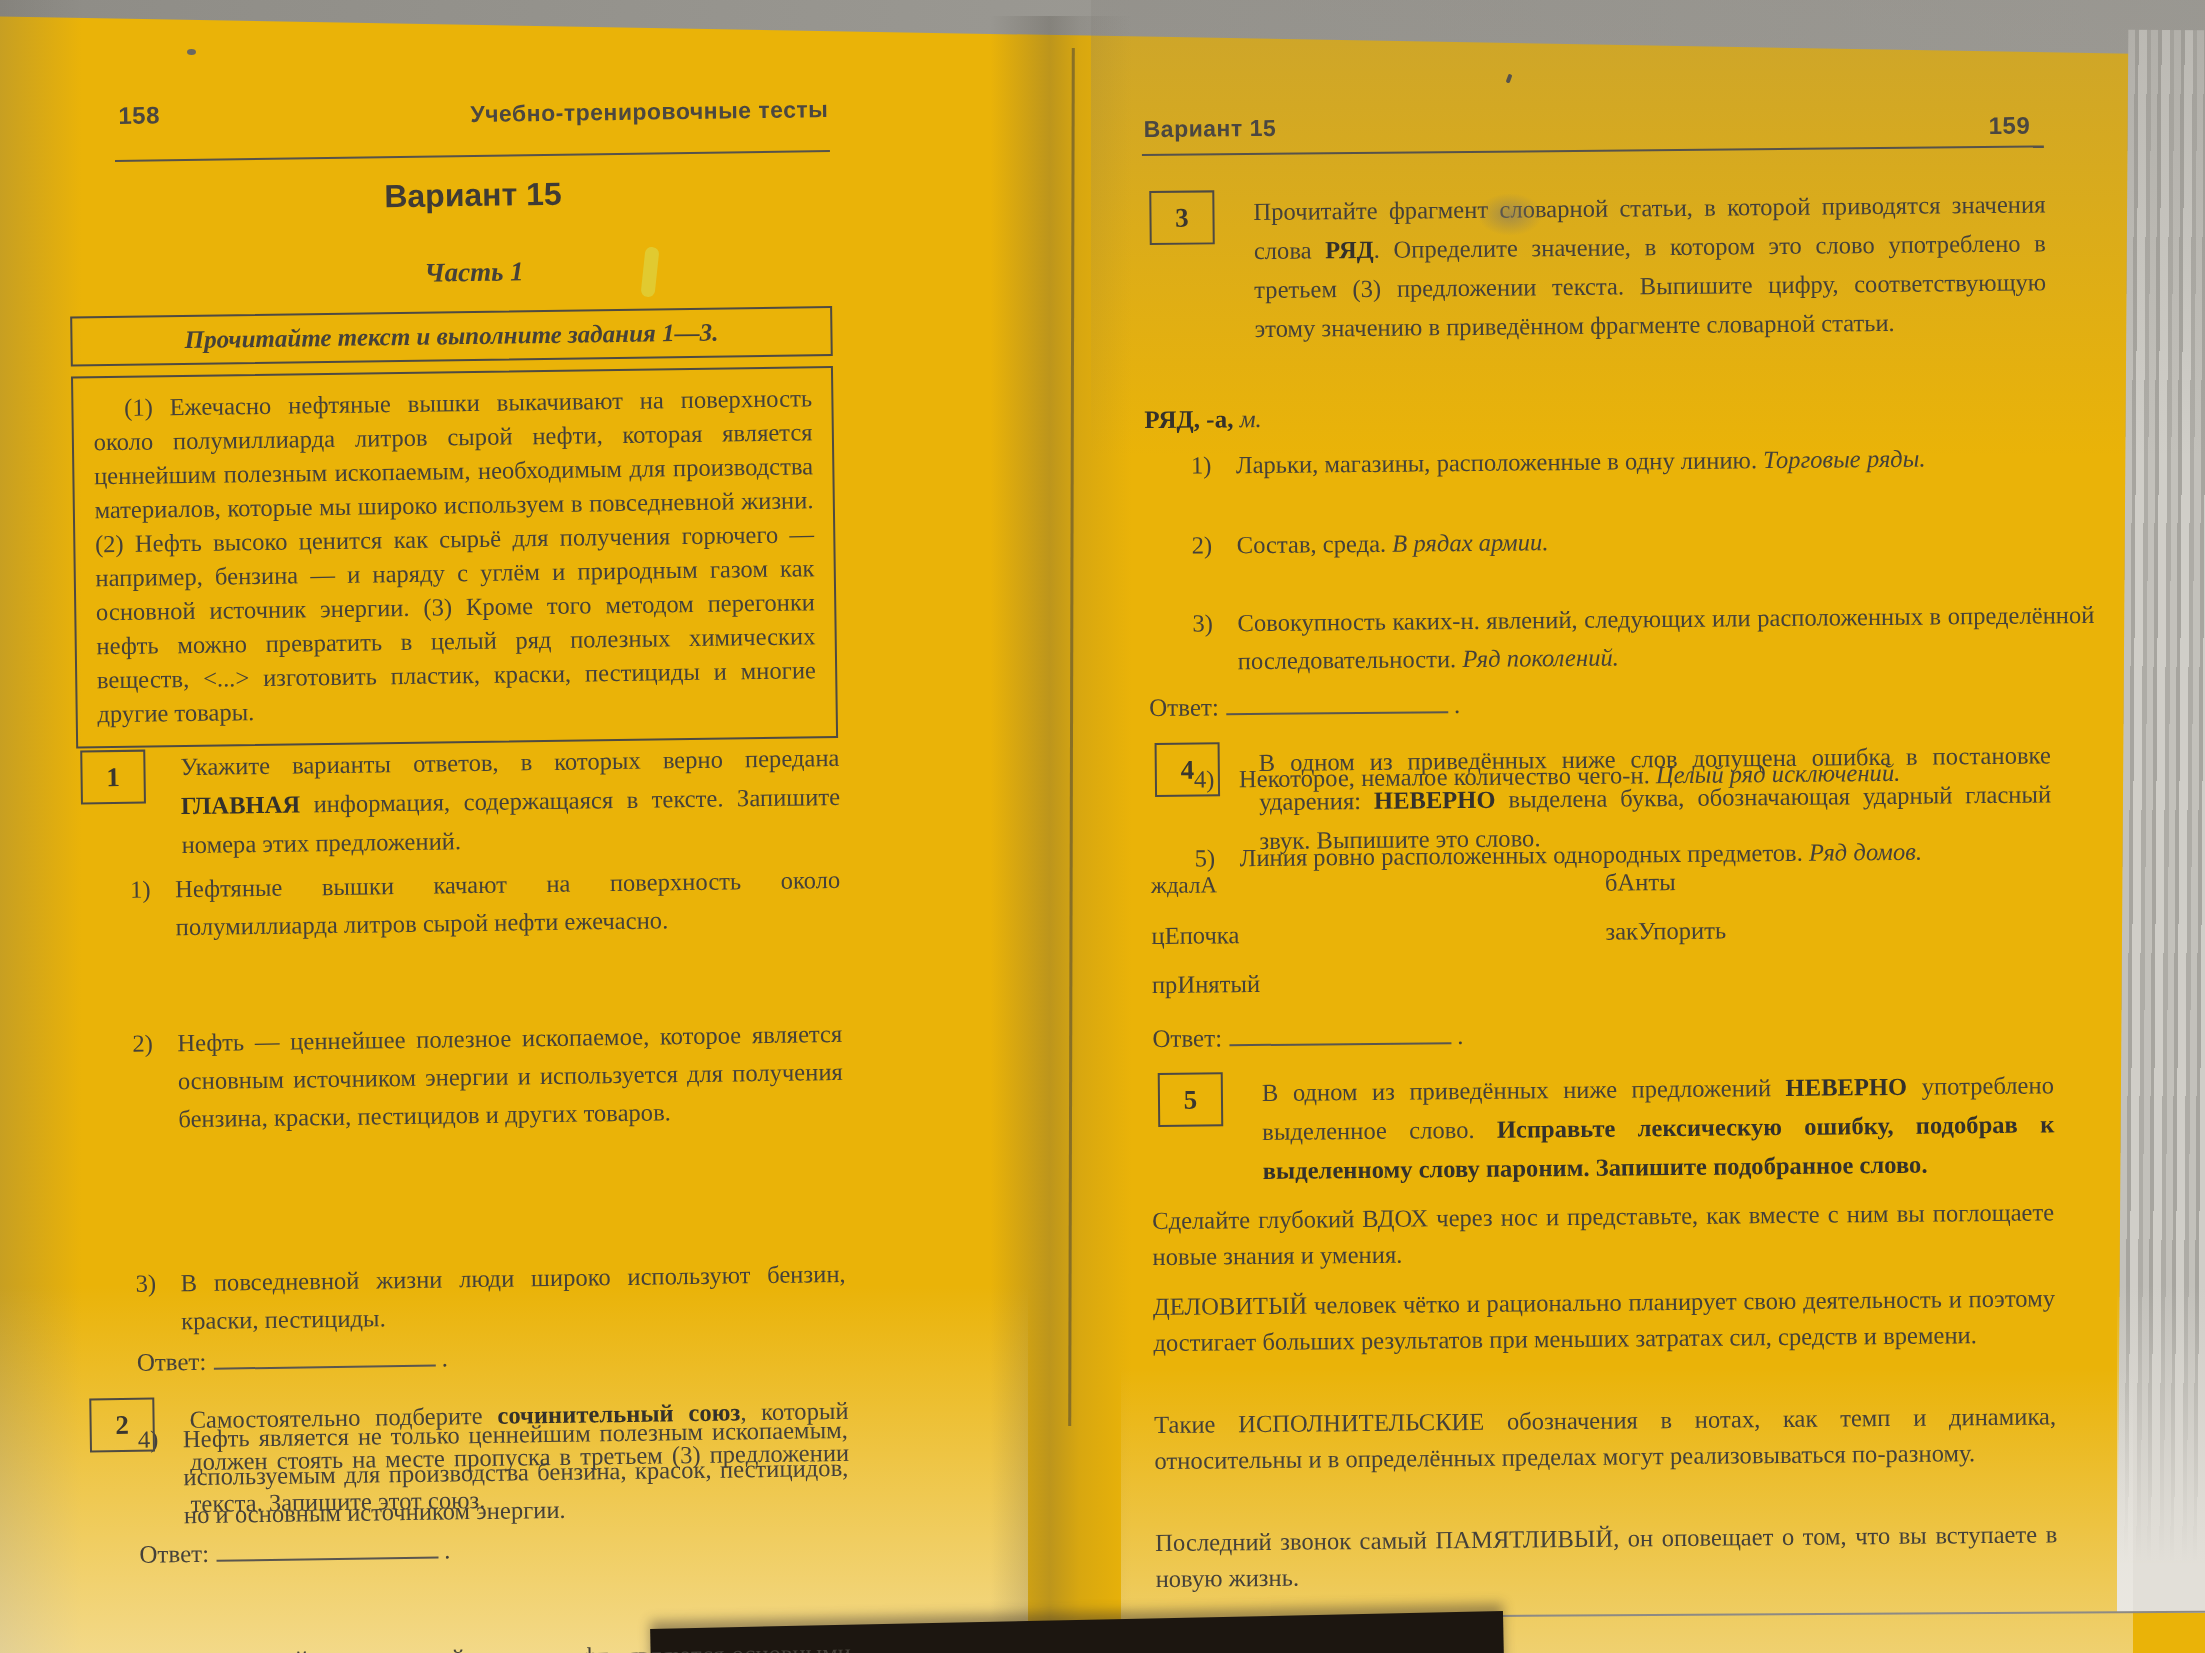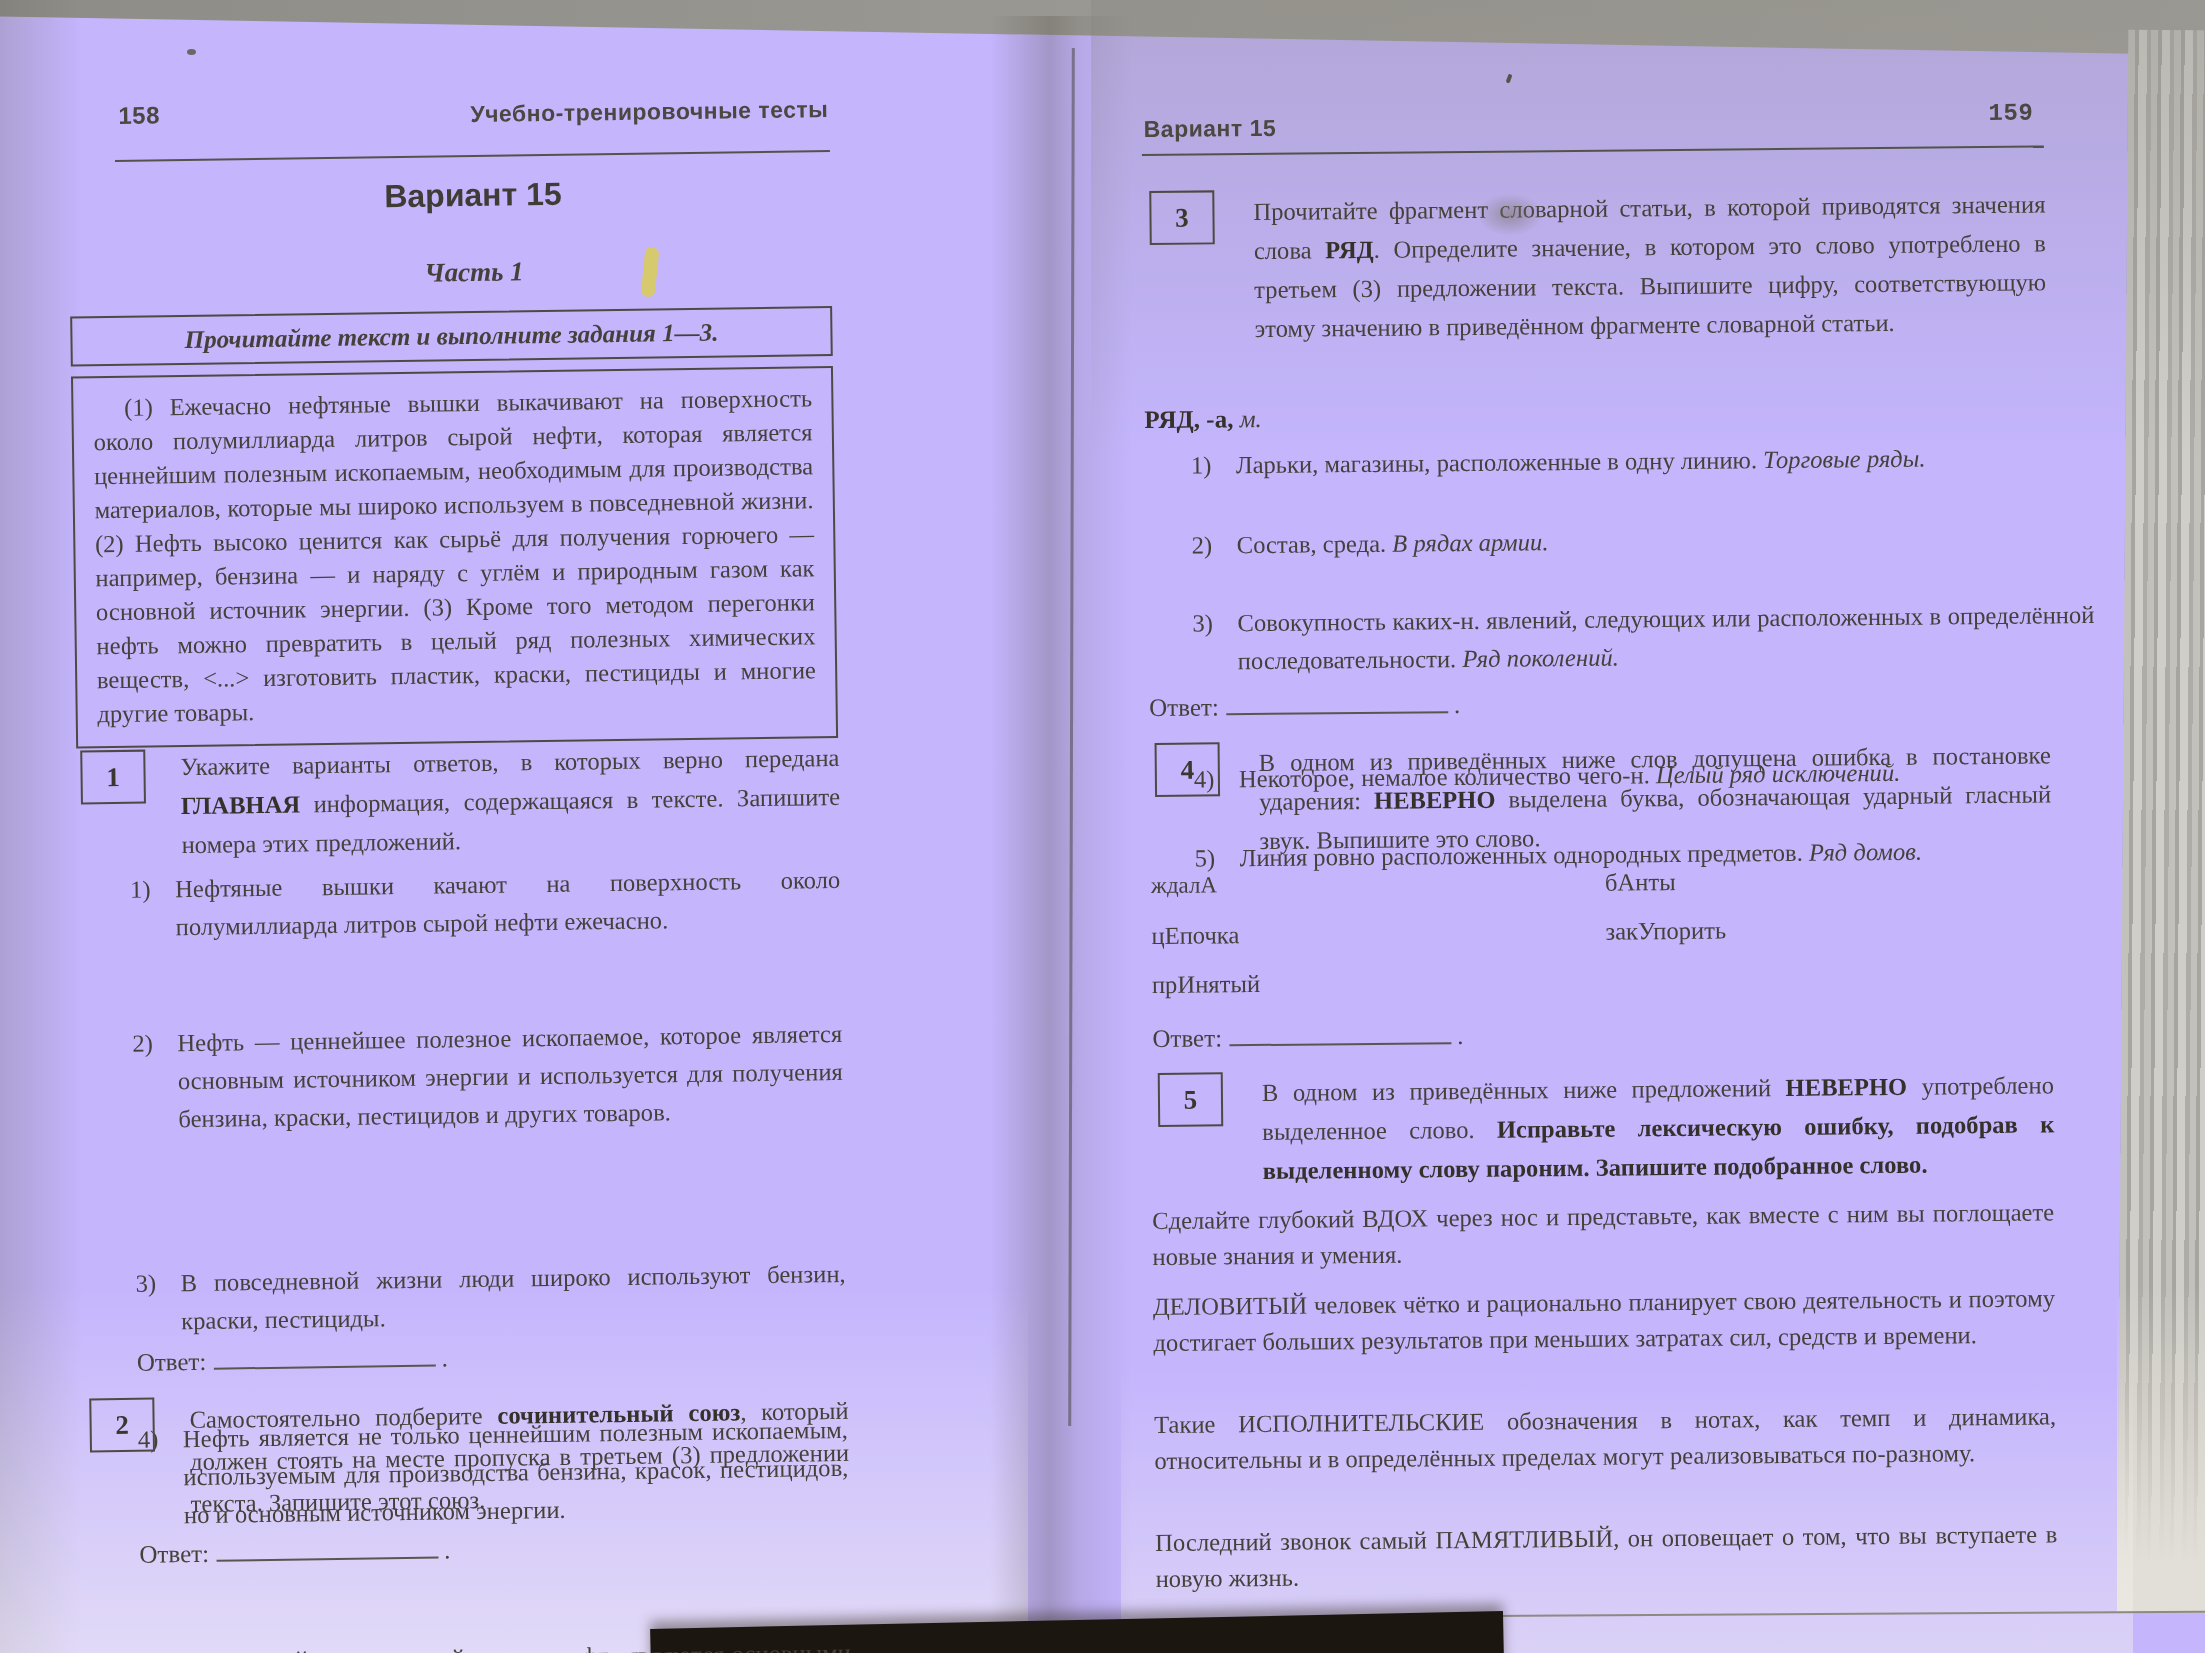--- a/index.html
+++ b/index.html
@@ -1,18 +1,18 @@
 <!DOCTYPE html>
 <html style="font-size:8.8px"><head>
 <meta charset="utf-8">
 <style>
   html,body{margin:0;padding:0;background:#111;}
   .photo{
     position:relative; width:2205px; height:1654px; overflow:hidden;
-    background:#c4b5fd; font-family:"Liberation Serif", serif; color:#45413a;
+    background:#eab308; font-family:"Liberation Serif", serif; color:#45413a;
   }
   .abs{position:absolute;}
   
   .top-band{left:-16.4px; top:-32px; width:2253px; height:68px;
     background:linear-gradient(90deg,#8e8c86,#999791 45%,#a2a09a);
     transform:rotate(1.0deg);}
   .edge-stack{left:2123px; top:30px; width:88px; height:1531px;
     background:repeating-linear-gradient(90deg,#c3c1bb 0 6.6px,#a7a59f 6.6px 10.4px,#d0cec8 10.4px 18.6px,#aeaca6 18.6px 23px);
     transform:rotate(0.4deg);}
   .edge-stack-fade{left:2117px; top:1285px; width:98px; height:328px;
@@ -113,21 +113,21 @@
     <div class="abs numbox" style="left:82px; top:1392px;">2</div>
     <div class="abs body-t" style="left:182px; top:1394px; width:659px; line-height:42px;"><span class="r-n">Самостоятельно подберите </span><span class="r-b">сочинительный союз</span><span class="r-n">, который должен стоять на месте пропуска в третьем (3) предложении текста. Запишите этот союз.</span></div>
 
     <div class="abs answer" style="left:130px; top:1531px;">
       <span>Ответ:</span><span class="ans-line"></span><span>.</span>
     </div>
   </div>
 
   <div class="abs pg-right">
     <div class="abs runhead" style="left:50px; top:116px; font-size:23px;">Вариант 15</div>
-    <div class="abs runhead" style="left:895px; top:108px;font-family:Liberation Mono, monospace;">159</div>
+    <div class="abs runhead" style="left:895px; top:120px;">159</div>
     <div class="abs rule" style="left:48px; top:154px; width:902px;"></div>
 
     <div class="abs numbox" style="left:55px; top:191px;">3</div>
     <div class="abs body-t" style="left:159px; top:193px; width:792px; line-height:39px;"><span class="r-n">Прочитайте фрагмент словарной статьи, в которой приводятся значения слова </span><span class="r-b">РЯД</span><span class="r-n">. Определите значение, в котором это слово употреблено в третьем (3) предложении текста. Выпишите цифру, соответствующую этому значению в приведённом фрагменте словарной статьи.</span></div>
 
     <div class="abs" style="left:48px; top:406px; font-size:25px;"><span class="r-b">РЯД, -а, </span><span class="r-i">м.</span></div>
 
     <div class="abs body-t opt" style="left:94px; top:447px; width:857px; line-height:38px;">
       <span class="opt-num">1)</span>
       <span><span class="r-n">Ларьки, магазины, расположенные в одну линию. </span><span class="r-i">Торговые ряды.</span></span>

